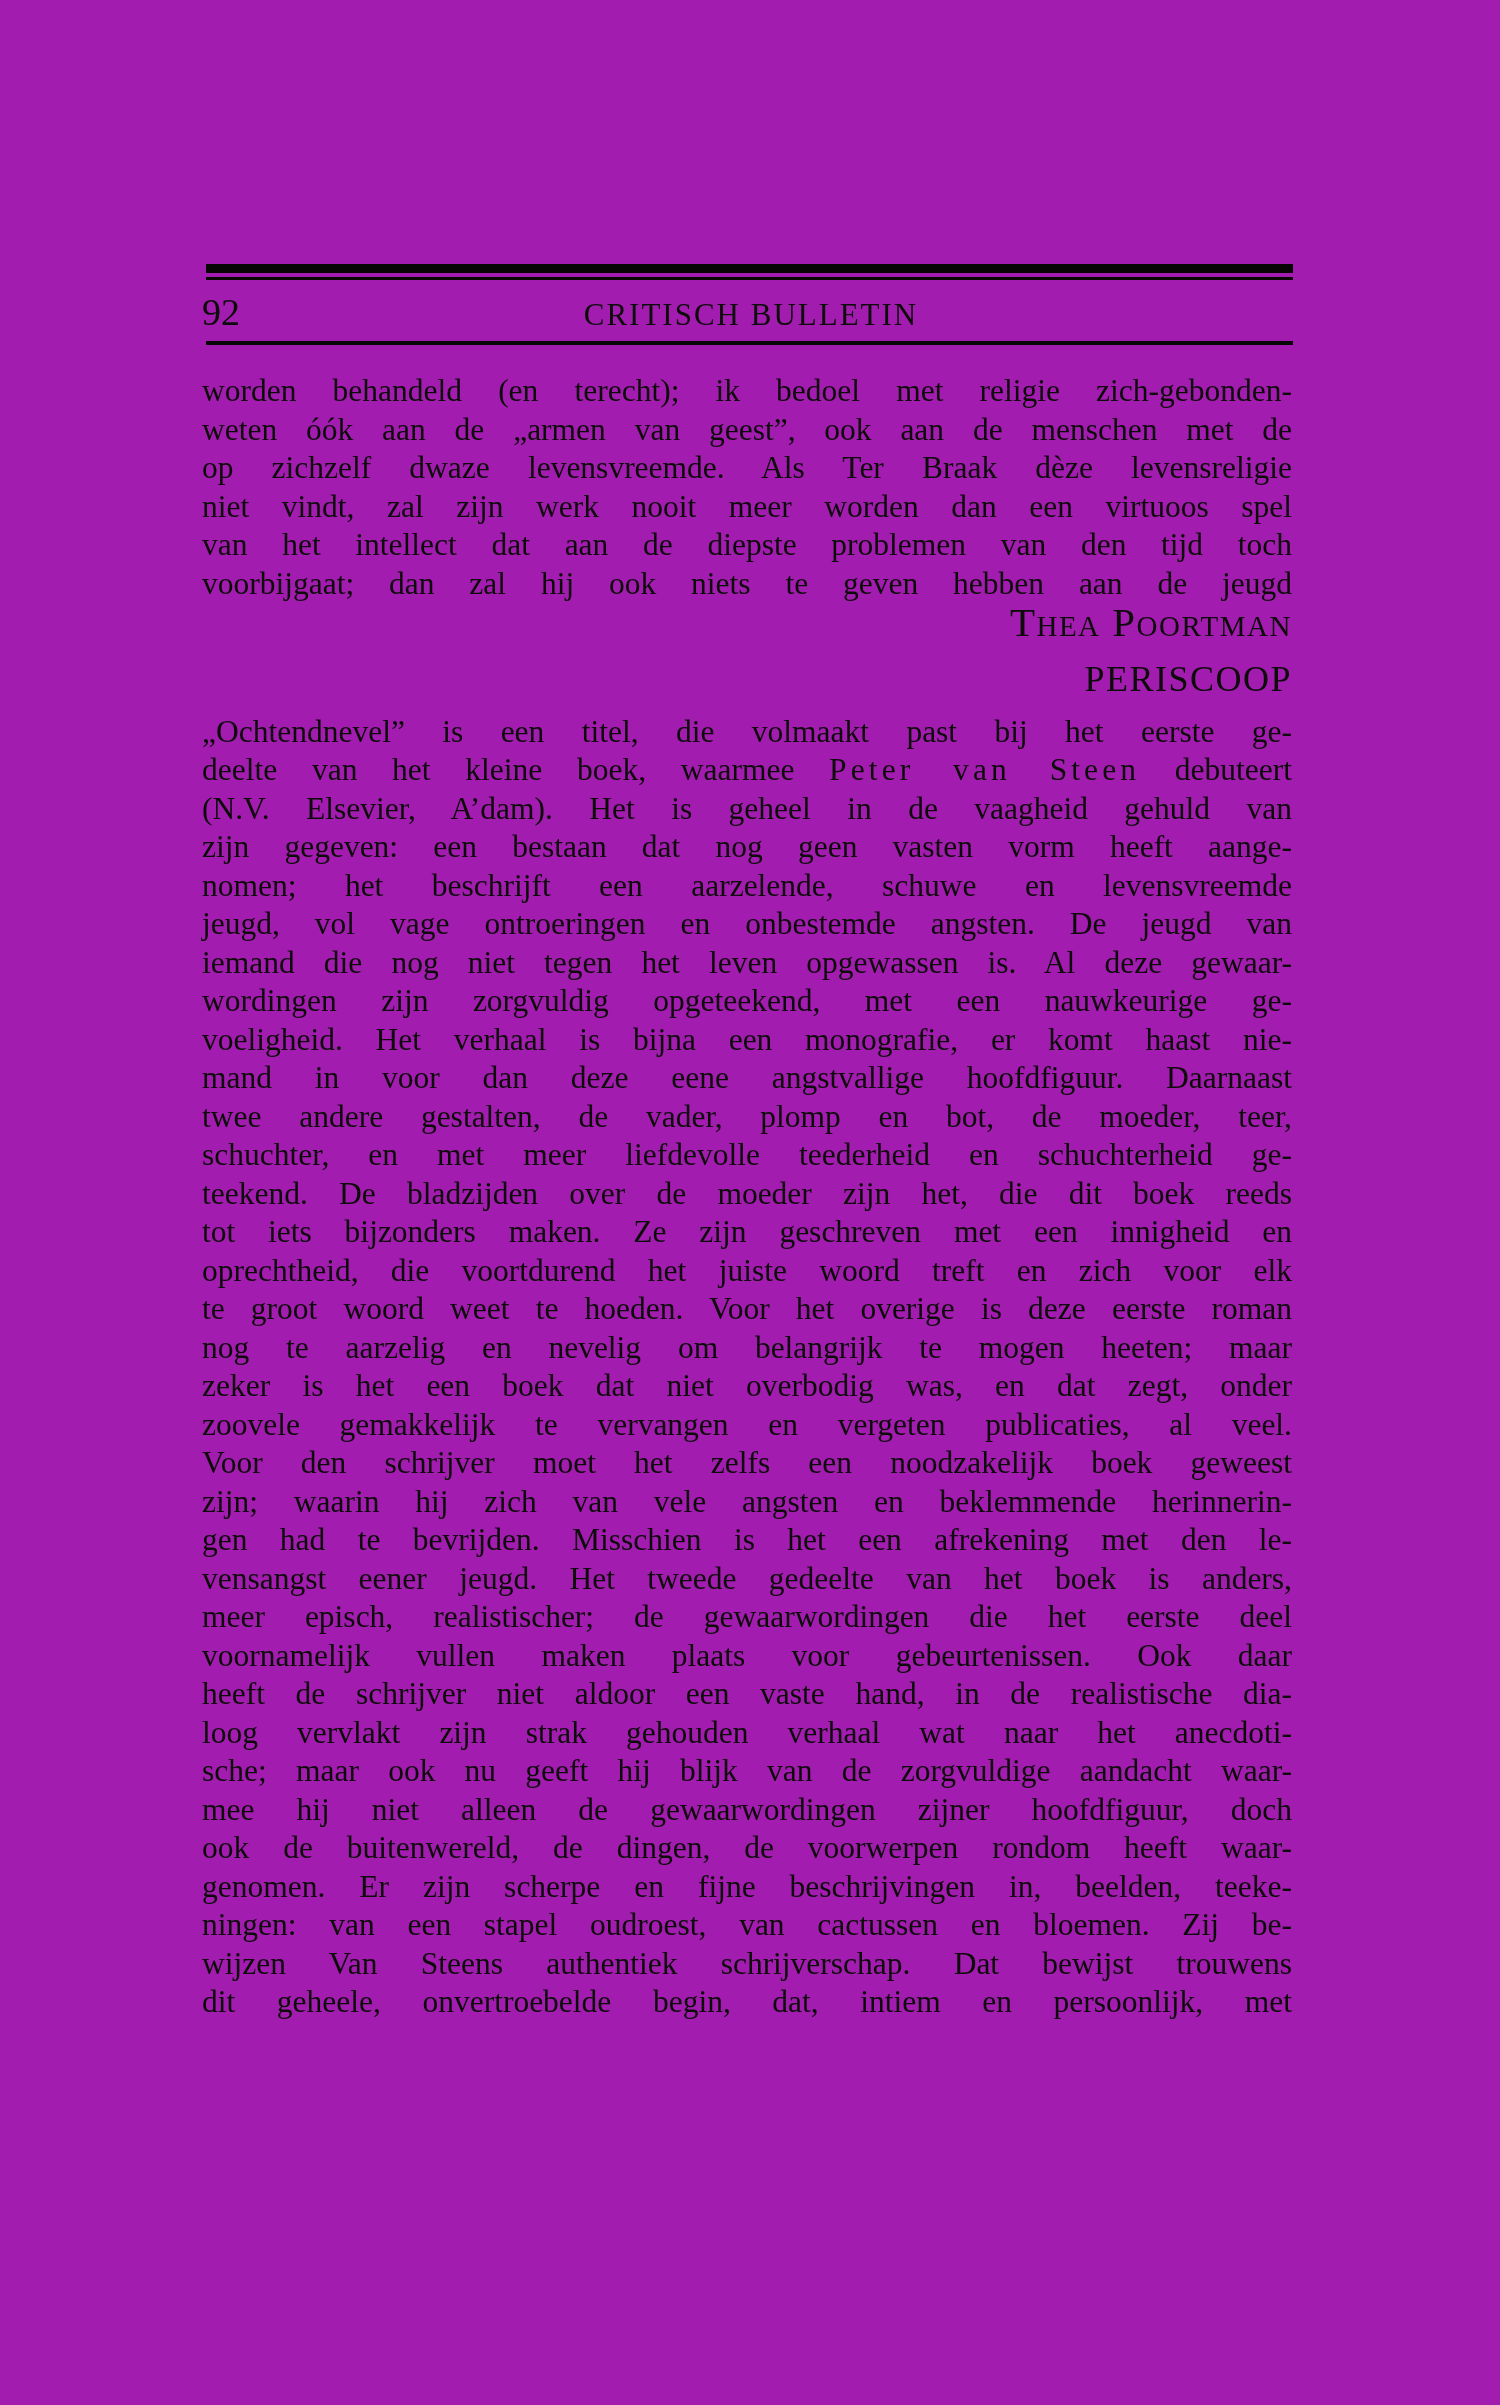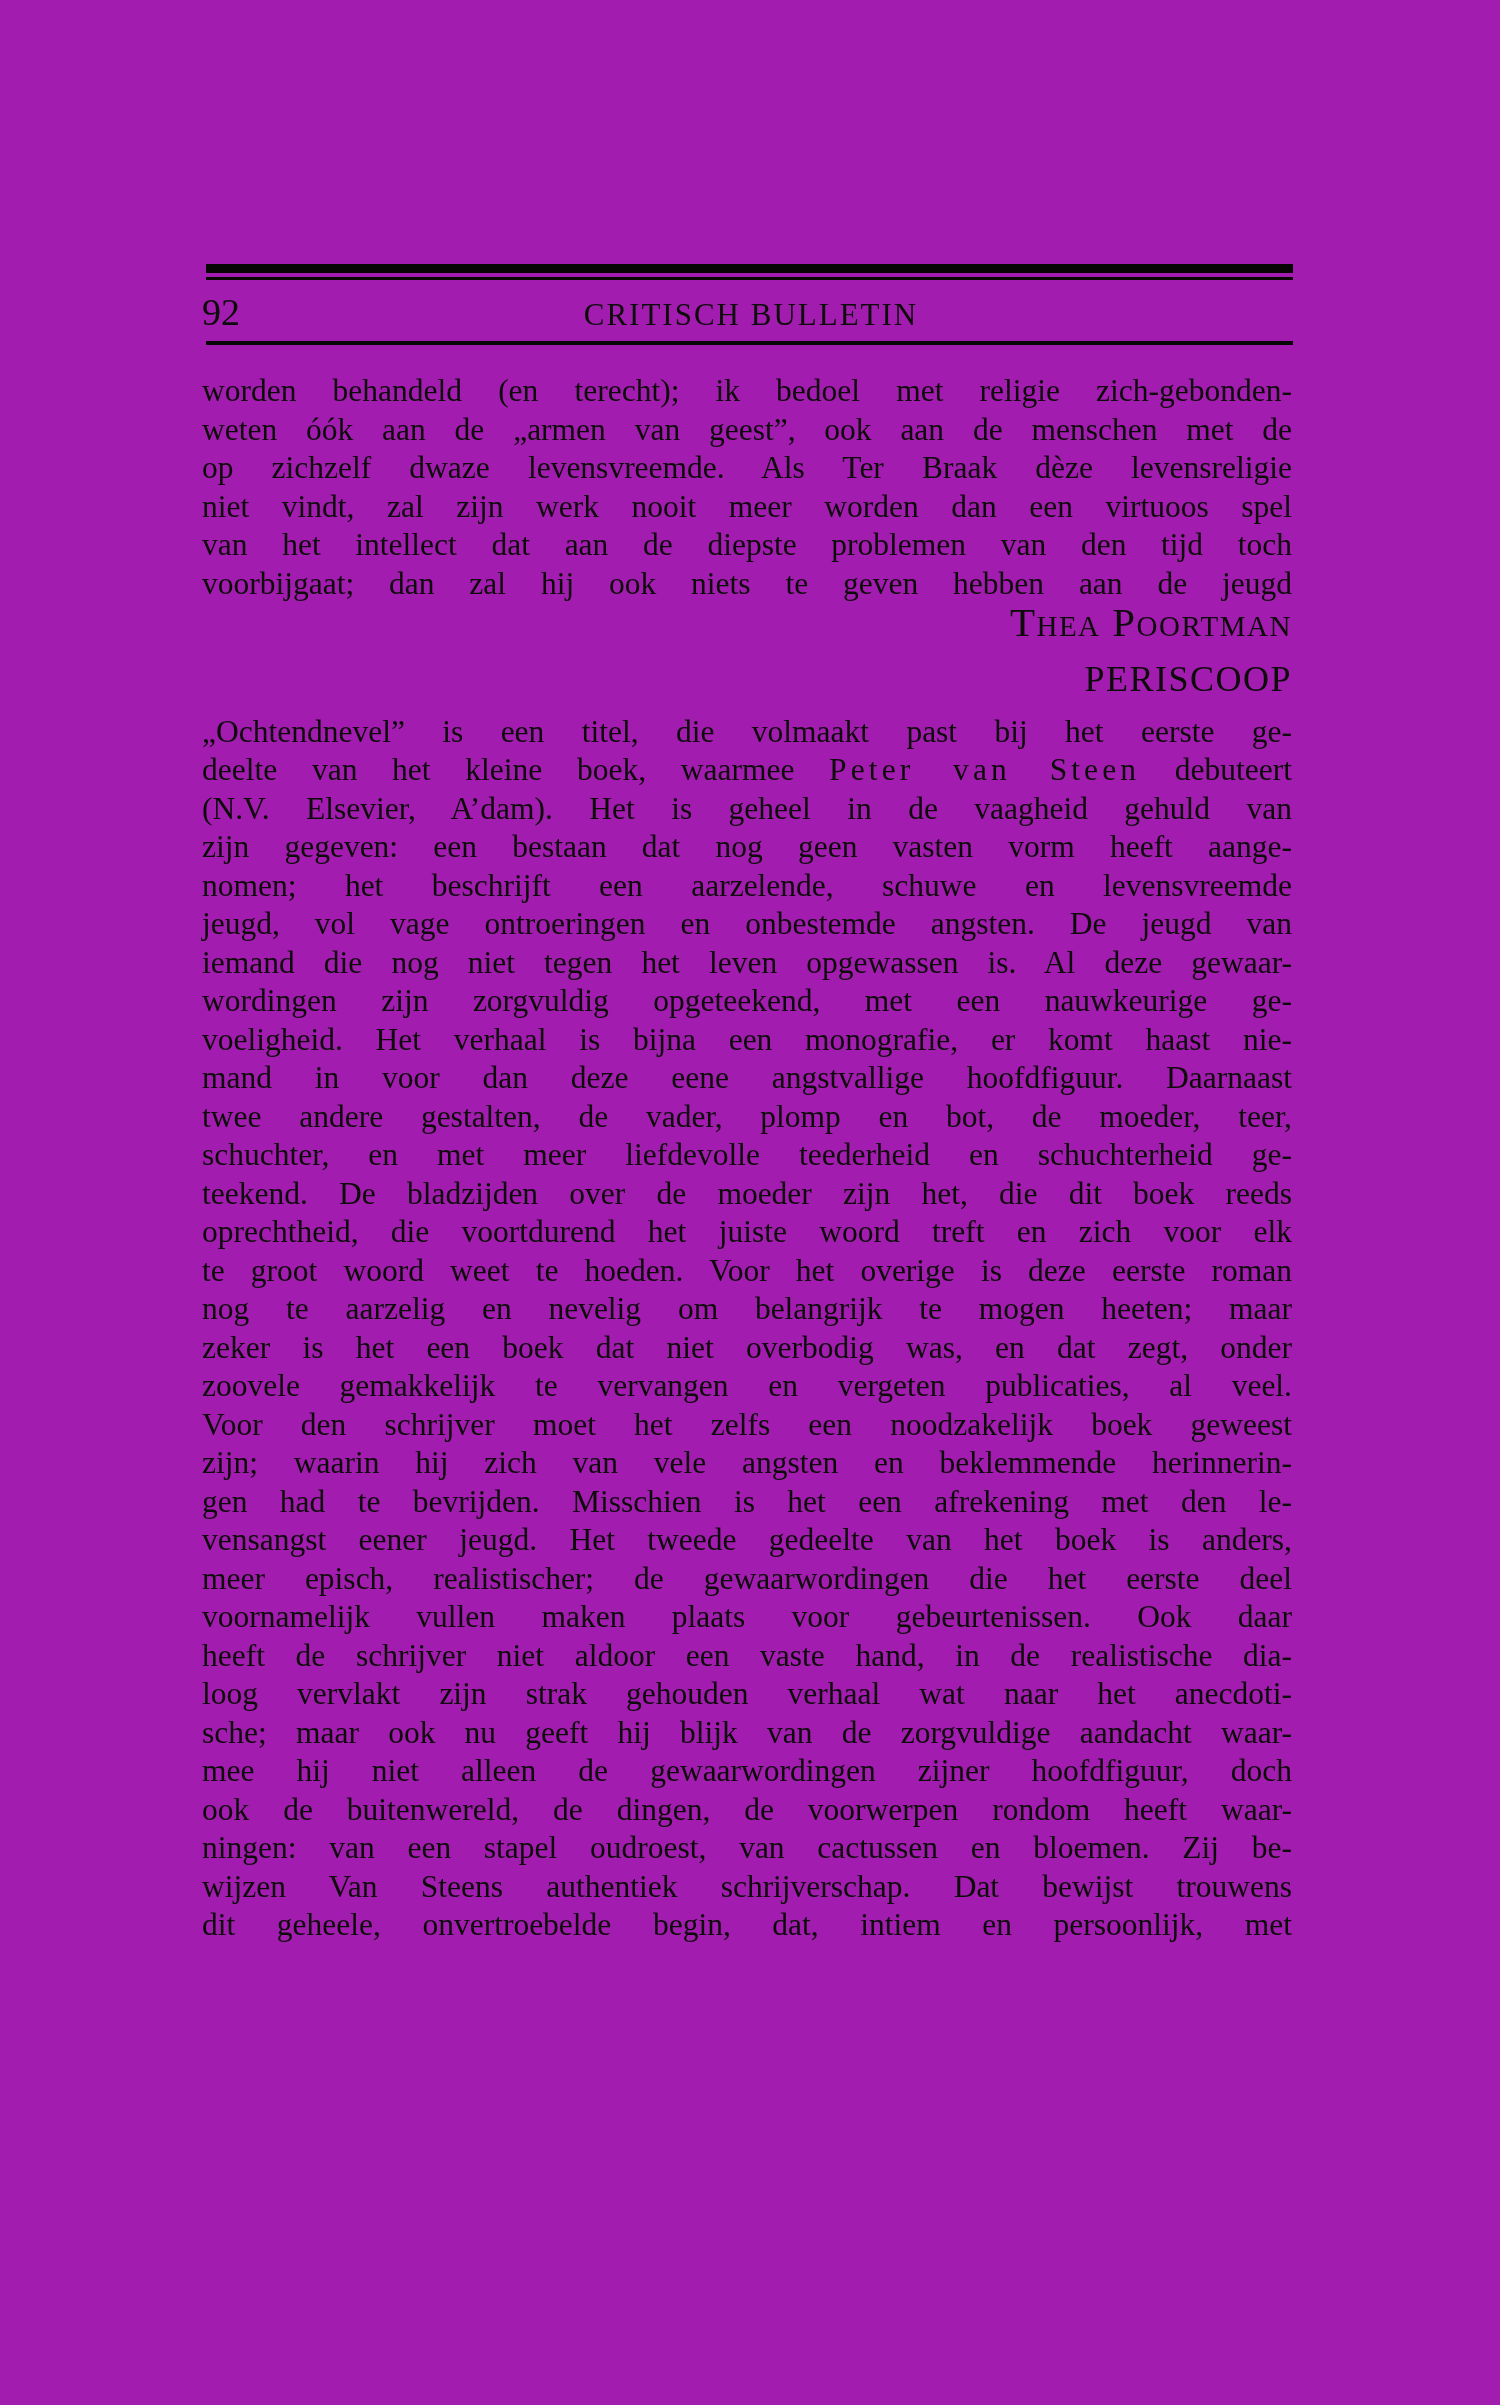--- a/index.html
+++ b/index.html
@@ -77,36 +77,38 @@
         <div class="text-line">zijn gegeven: een bestaan dat nog geen vasten vorm heeft aange-</div>
         <div class="text-line">nomen; het beschrijft een aarzelende, schuwe en levensvreemde</div>
         <div class="text-line">jeugd, vol vage ontroeringen en onbestemde angsten. De jeugd van</div>
         <div class="text-line">iemand die nog niet tegen het leven opgewassen is. Al deze gewaar-</div>
         <div class="text-line">wordingen zijn zorgvuldig opgeteekend, met een nauwkeurige ge-</div>
         <div class="text-line">voeligheid. Het verhaal is bijna een monografie, er komt haast nie-</div>
         <div class="text-line">mand in voor dan deze eene angstvallige hoofdfiguur. Daarnaast</div>
         <div class="text-line">twee andere gestalten, de vader, plomp en bot, de moeder, teer,</div>
         <div class="text-line">schuchter, en met meer liefdevolle teederheid en schuchterheid ge-</div>
         <div class="text-line">teekend. De bladzijden over de moeder zijn het, die dit boek reeds</div>
+        <div class="text-line">tot iets bijzonders maken. Ze zijn geschreven met een innigheid en</div>
         <div class="text-line">oprechtheid, die voortdurend het juiste woord treft en zich voor elk</div>
         <div class="text-line">te groot woord weet te hoeden. Voor het overige is deze eerste roman</div>
         <div class="text-line">nog te aarzelig en nevelig om belangrijk te mogen heeten; maar</div>
         <div class="text-line">zeker is het een boek dat niet overbodig was, en dat zegt, onder</div>
         <div class="text-line">zoovele gemakkelijk te vervangen en vergeten publicaties, al veel.</div>
         <div class="text-line">Voor den schrijver moet het zelfs een noodzakelijk boek geweest</div>
         <div class="text-line">zijn; waarin hij zich van vele angsten en beklemmende herinnerin-</div>
         <div class="text-line">gen had te bevrijden. Misschien is het een afrekening met den le-</div>
         <div class="text-line">vensangst eener jeugd. Het tweede gedeelte van het boek is anders,</div>
         <div class="text-line">meer episch, realistischer; de gewaarwordingen die het eerste deel</div>
         <div class="text-line">voornamelijk vullen maken plaats voor gebeurtenissen. Ook daar</div>
         <div class="text-line">heeft de schrijver niet aldoor een vaste hand, in de realistische dia-</div>
         <div class="text-line">loog vervlakt zijn strak gehouden verhaal wat naar het anecdoti-</div>
         <div class="text-line">sche; maar ook nu geeft hij blijk van de zorgvuldige aandacht waar-</div>
         <div class="text-line">mee hij niet alleen de gewaarwordingen zijner hoofdfiguur, doch</div>
         <div class="text-line">ook de buitenwereld, de dingen, de voorwerpen rondom heeft waar-</div>
+        <div class="text-line">genomen. Er zijn scherpe en fijne beschrijvingen in, beelden, teeke-</div>
         <div class="text-line">ningen: van een stapel oudroest, van cactussen en bloemen. Zij be-</div>
         <div class="text-line">wijzen Van Steens authentiek schrijverschap. Dat bewijst trouwens</div>
         <div class="text-line">dit geheele, onvertroebelde begin, dat, intiem en persoonlijk, met</div>
       </div>
 
   </div>
 
 </div>
 
 </body></html>

